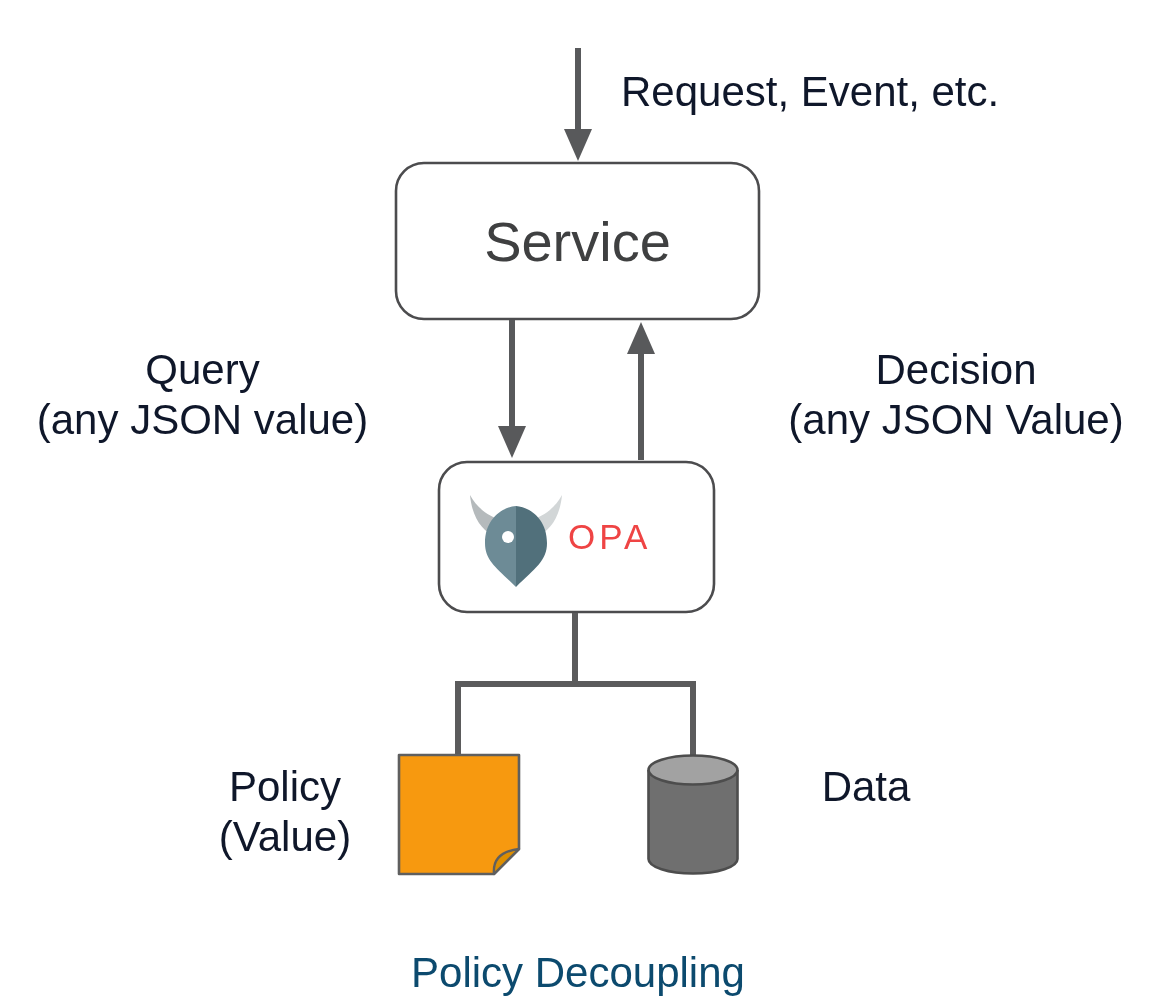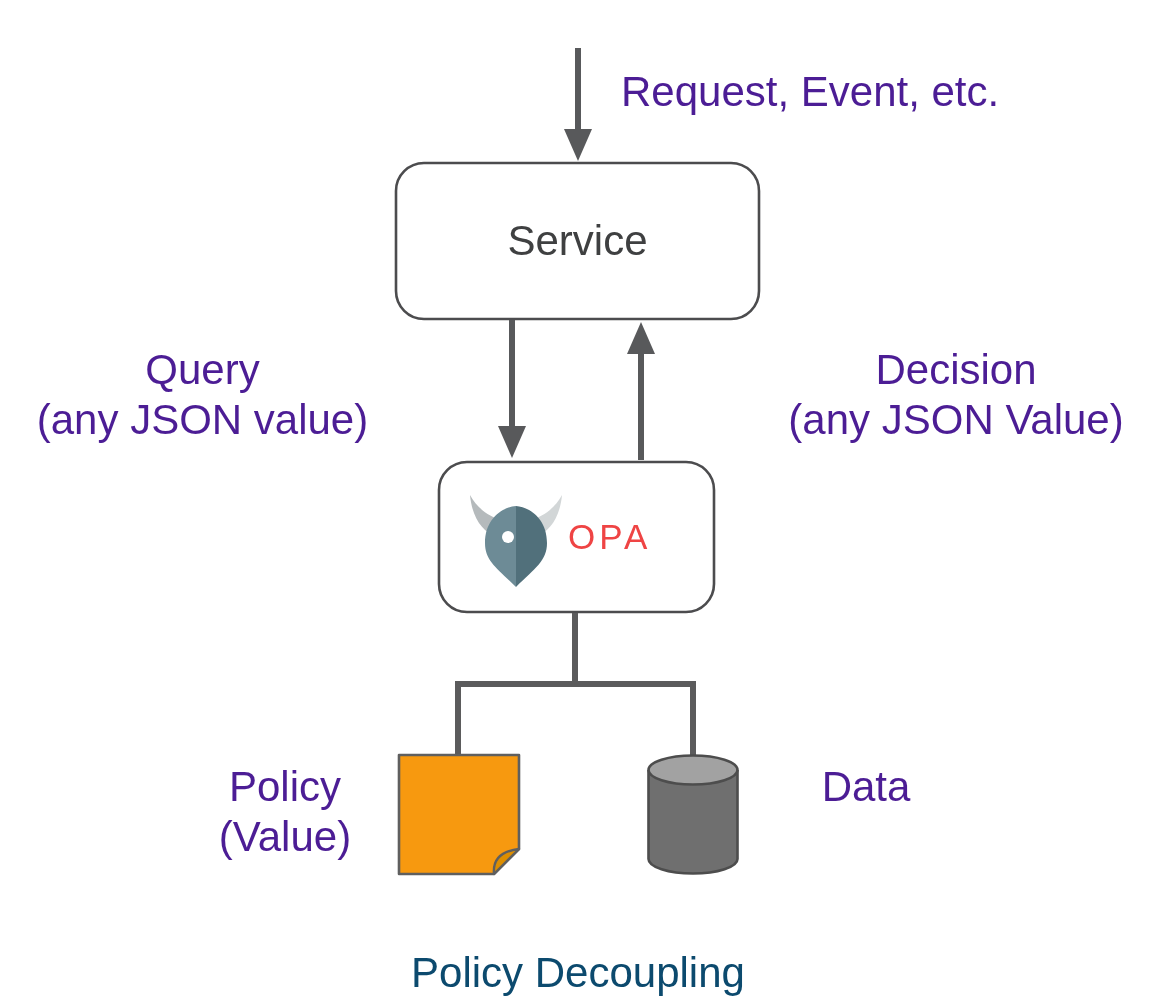--- a/index.html
+++ b/index.html
@@ -12,34 +12,34 @@
     background: #ffffff;
     overflow: hidden;
   }
   .canvas svg.diagram-shapes {
     position: absolute;
     left: 0; top: 0;
     width: 1156px; height: 1000px;
   }
   .label {
     position: absolute;
-    color: #4c1d95;
+    color: #0f172a;
     font-size: 42px;
     line-height: 50px;
     text-align: center;
     white-space: nowrap;
   }
   .label-left { text-align: left; }
   .node-label {
     position: absolute;
     display: flex;
     align-items: center;
     justify-content: center;
     color: #3f4041;
-    font-size: 42px;
+    font-size: 56px;
   }
   .opa-text {
     position: absolute;
     left: 568px;
     top: 514px;
     font-size: 35px;
     line-height: 46px;
     letter-spacing: 4px;
     color: #ef4444;
   }

